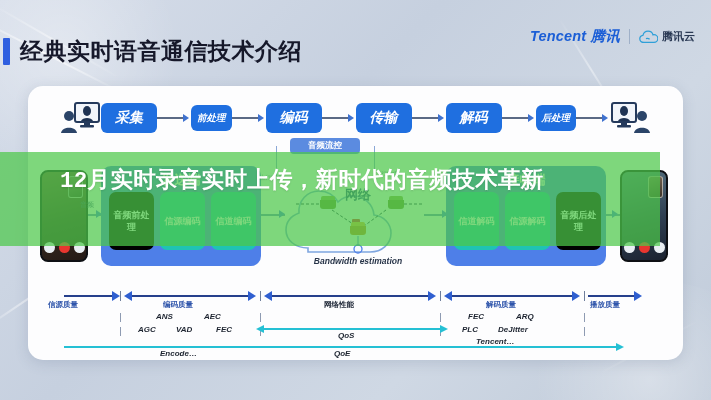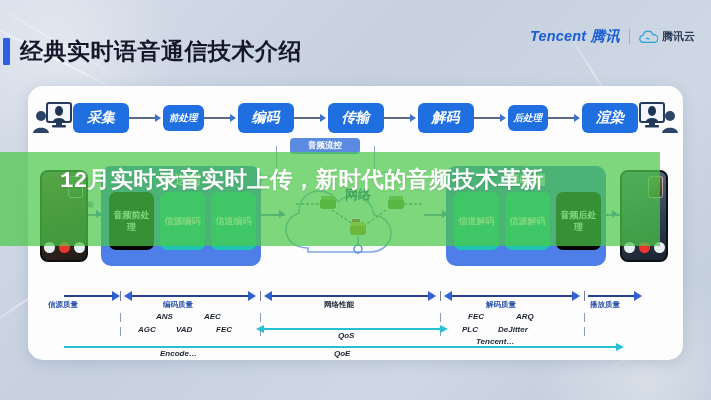--- a/index.html
+++ b/index.html
@@ -278,21 +278,20 @@
       <div class="chip big">解码</div>
       <div class="arrow">
           <div class="shaft"></div>
           <div class="head"></div>
         </div>
       <div class="chip small">后处理</div>
       <div class="arrow">
           <div class="shaft"></div>
           <div class="head"></div>
         </div>
-      <div class="chip big">渲染</div>
 
       <div class="endpoint">
         <svg width="40" height="34" viewBox="0 0 40 34">
           <rect x="2" y="2" width="24" height="19" rx="2" fill="#f2f5fa" stroke="#253a5c" stroke-width="2"></rect>
           <ellipse cx="14" cy="10" rx="4" ry="5" fill="#1f3353"></ellipse>
           <path d="M8 20c1.5-4 10.5-4 12 0z" fill="#1f3353"></path>
           <rect x="11" y="21" width="6" height="3" fill="#253a5c"></rect>
           <rect x="7" y="24" width="14" height="2.4" rx="1" fill="#253a5c"></rect>
           <ellipse cx="32" cy="15" rx="5" ry="5" fill="#2b4468"></ellipse>
           <path d="M24 32c1-7 15-7 16 0z" fill="#2b4468"></path>
@@ -345,20 +344,21 @@
           </div>
         <div class="router" style="left:120px;top:44px;">
             <div class="top"></div>
             <div class="bot"></div>
           </div>
         <div class="router amber" style="left:82px; top:70px;">
             <div class="dotred"></div>
             <div class="top"></div>
             <div class="bot"></div>
           </div>
+        <div id="bw-label">Bandwidth estimation</div>
       </div>
 
       <div id="flowctl">音频流控</div>
       <div class="ctlleg" style="left:248px; top:2px;  height:30px;"></div>
       <div class="ctlleg" style="left:346px; top:2px;  height:30px;"></div>
       <div class="ctltext" style="left:232px; top:30px;">上行QoS</div>
       <div class="ctltext" style="left:348px; top:26px;">下行QoS</div>
 
       <div class="flowline" style="left:396px; top:70px; width:24px;"></div>
       <div class="flowhead" style="left:414px; top:66px;"></div>

